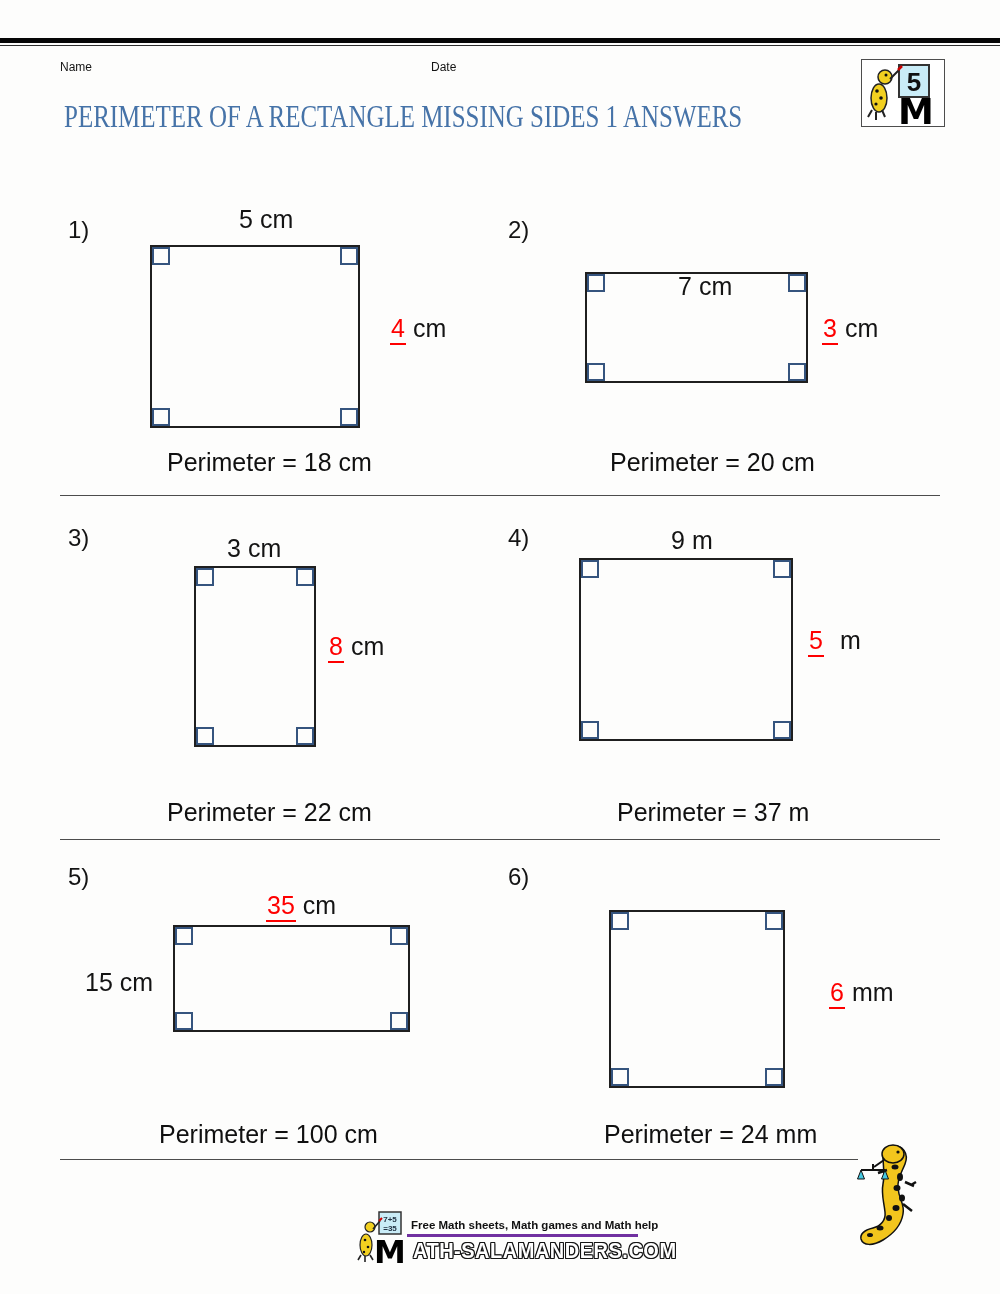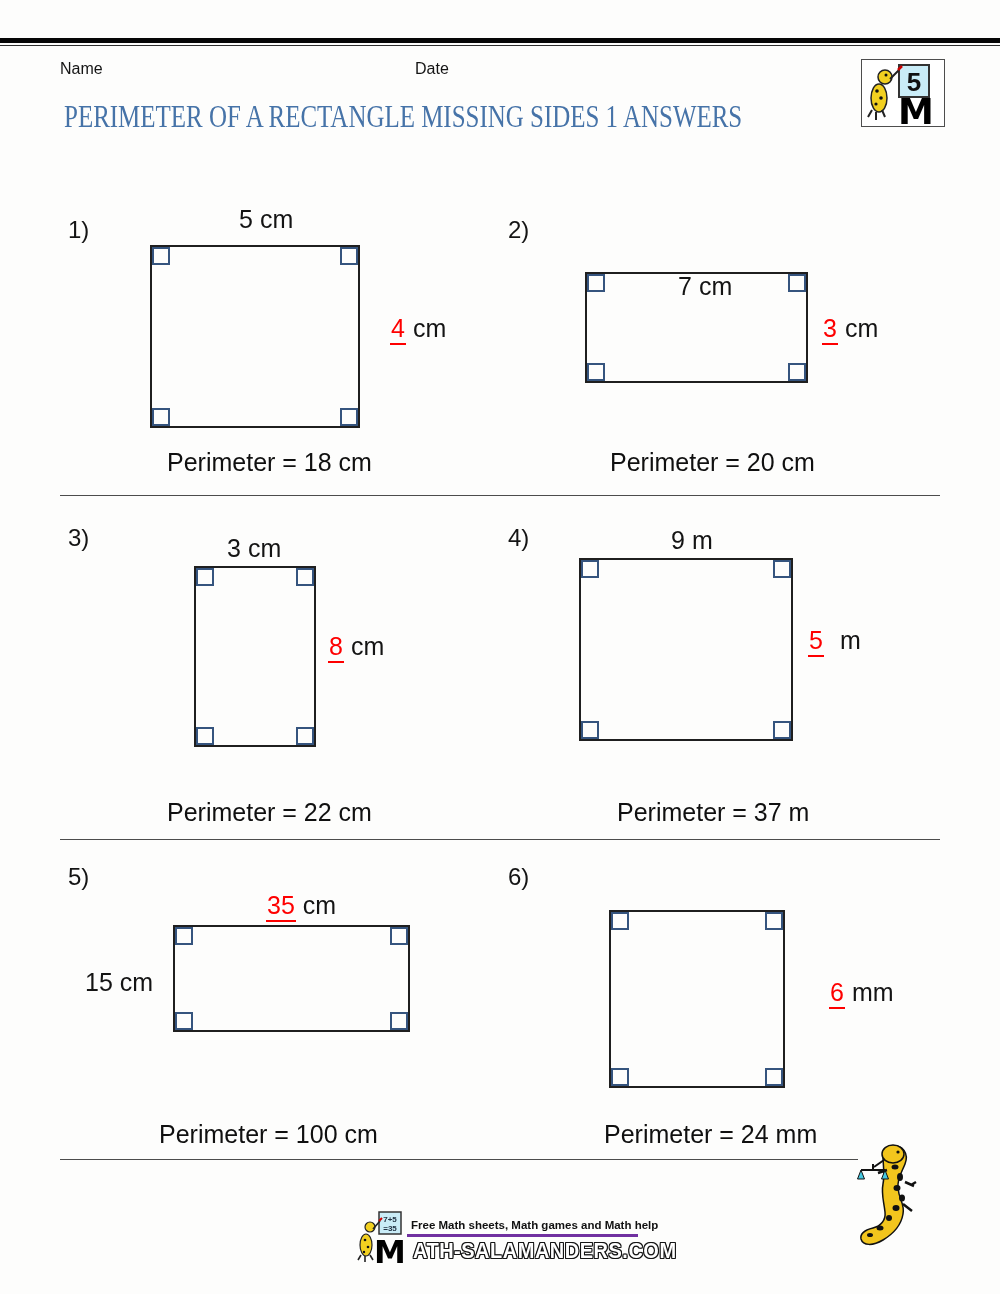--- a/index.html
+++ b/index.html
@@ -2,23 +2,23 @@
 <html><head>
 <meta charset="utf-8">
 <style>
   html,body{margin:0;padding:0;background:#ffffff;}
   .page{position:relative;width:1000px;height:1294px;background:#fdfdfc;overflow:hidden;
         font-family:"Liberation Sans",sans-serif;color:#161616;}
 
   
   .bar-thick{position:absolute;left:0;top:38px;width:1000px;height:5px;background:#060606;}
   .bar-thin{position:absolute;left:0;top:45px;width:1000px;height:1px;background:#2e2e2e;}
-  .meta{position:absolute;font-size:16px;color:#141414;}
+  .meta{position:absolute;font-size:12px;color:#141414;}
   .name-label{left:60px;top:60px;}
-  .date-label{left:415px;top:60px;text-align:center;}
+  .date-label{left:431px;top:60px;text-align:center;}
   .badge{position:absolute;left:861px;top:59px;width:82px;height:66px;border:1px solid #4d4d4d;background:#fff;}
   .badge svg{display:block;width:100%;height:100%;}
   .title{position:absolute;left:64px;top:98px;margin:0;font-family:"Liberation Serif",serif;
          font-weight:normal;font-size:32px;color:#4673a8;white-space:nowrap;
          transform:scaleX(0.78);transform-origin:left top;}
   .instruction{position:absolute;left:84px;top:157px;margin:0;font-size:20px;font-style:italic;
          color:#0e0e0e;white-space:nowrap;letter-spacing:-0.3px;}
 
   
   .pnum{position:absolute;font-size:24px;color:#141414;}

